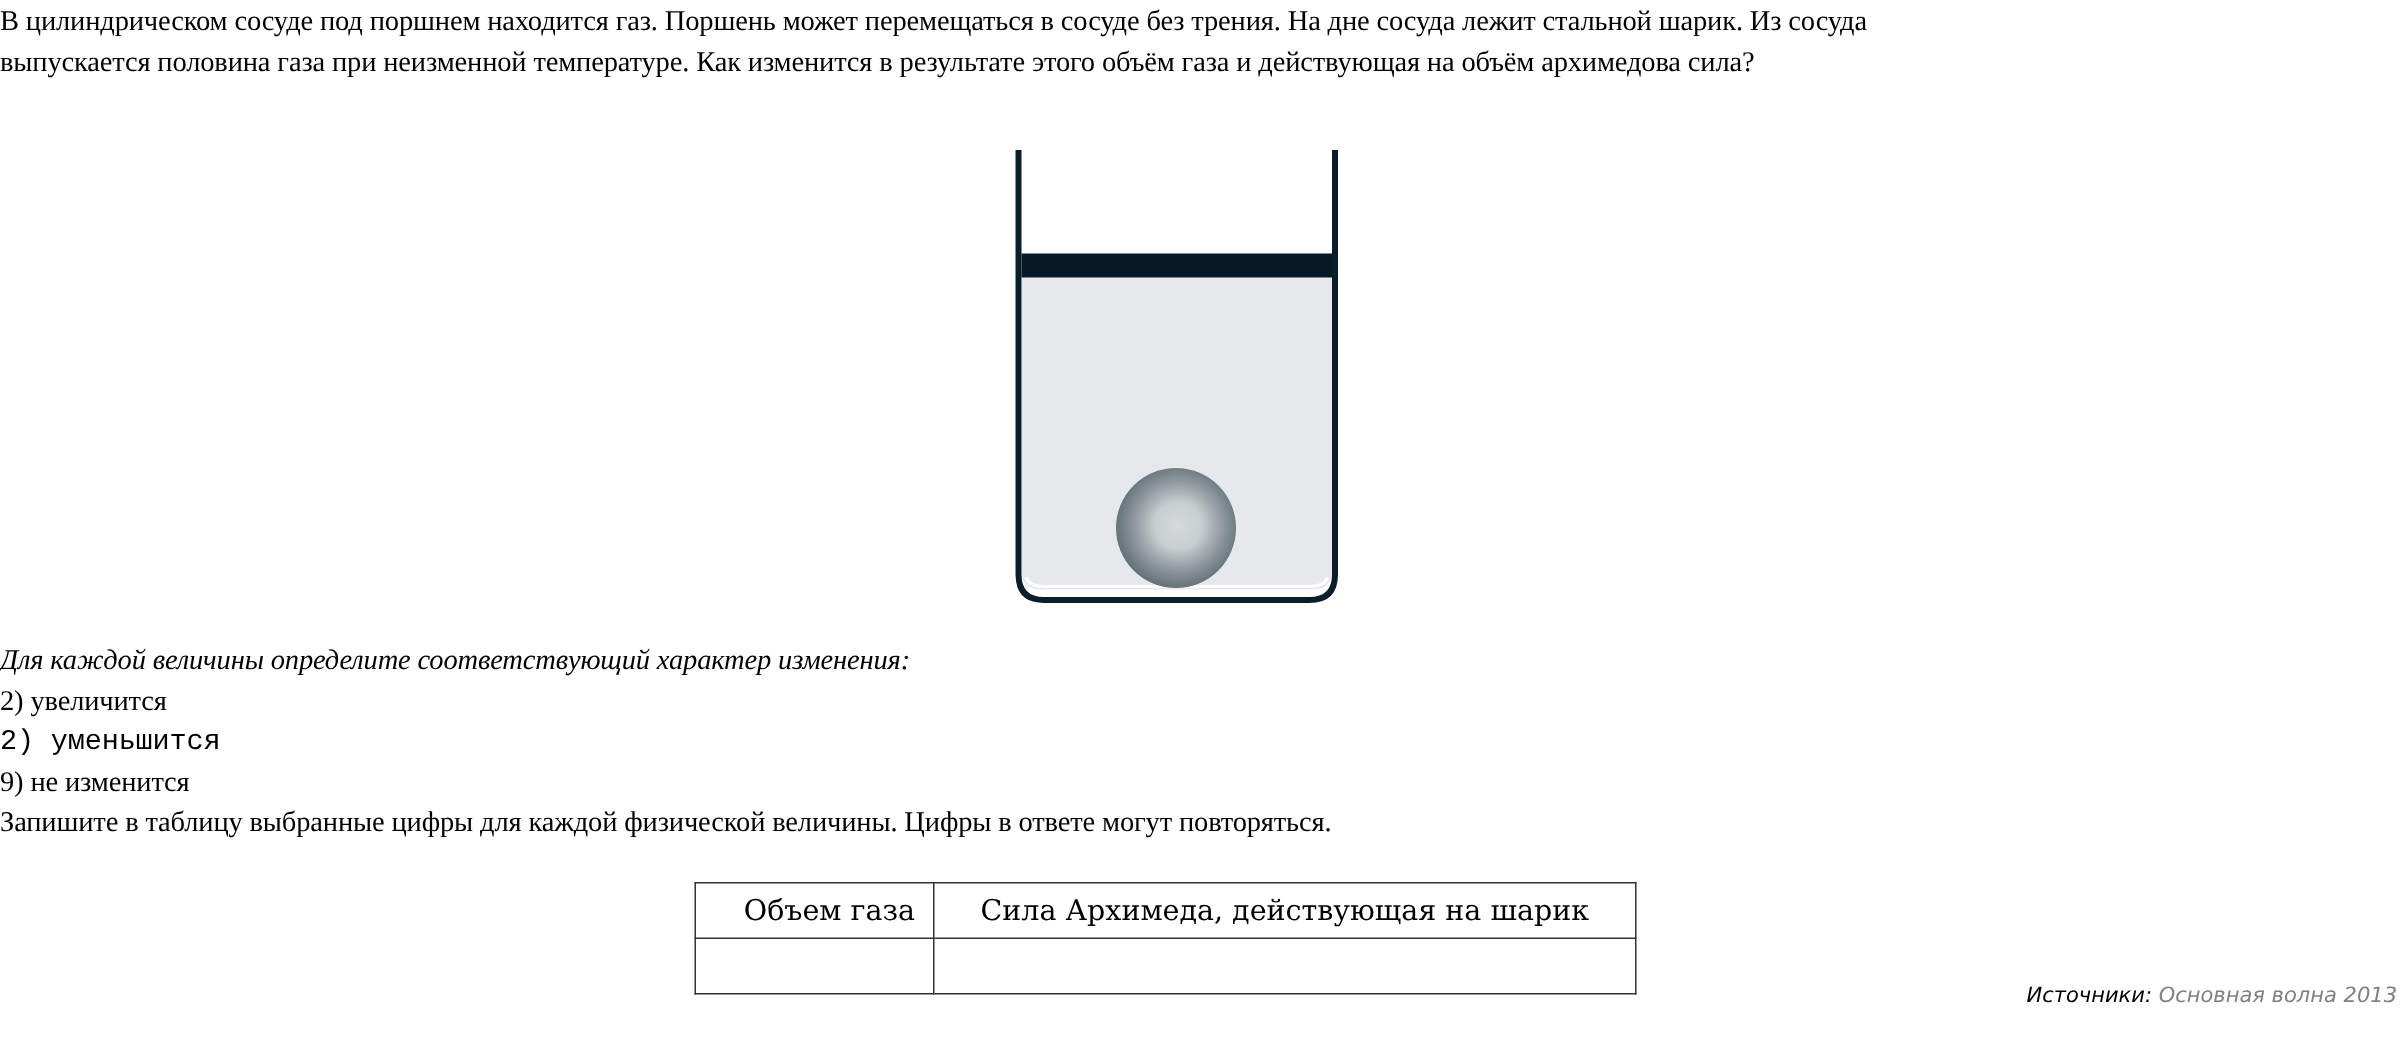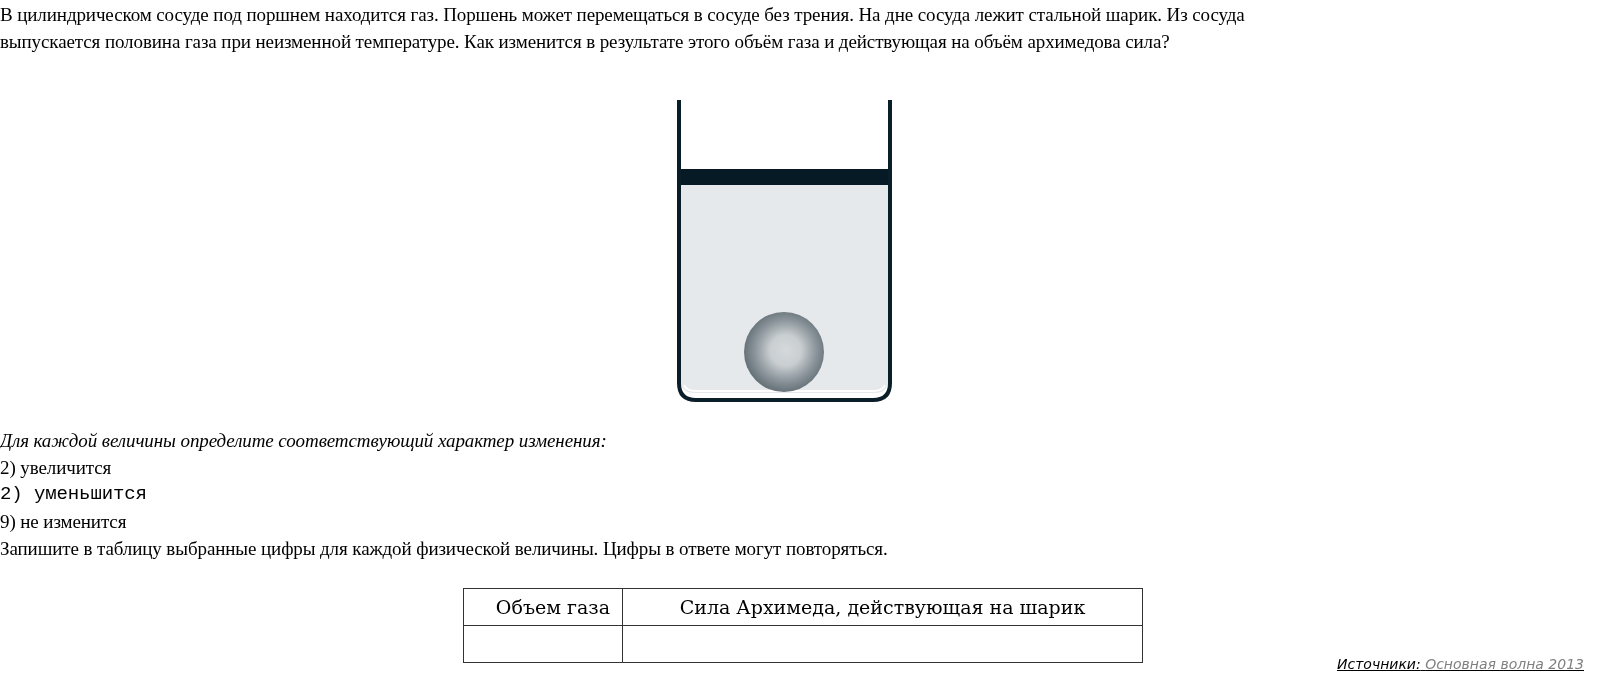--- a/index.html
+++ b/index.html
@@ -20,30 +20,29 @@
     #opt2 { top: 481px; font-family: Liberation Mono, monospace; }
     #opt3 { top: 508px; }
     #write { top: 535px; }
     table.answer {
       position: absolute; left: 463px; top: 560px;
       border-collapse: collapse;
       font-family: "DejaVu Serif", serif; font-size: 19px; margin-top: 28px;
     }
     table.answer td, table.answer th {
       border: 1.5px solid #333; font-weight: normal;
-      padding: 0 32px; height: 36px; text-align: center; white-space: nowrap;
+      padding: 0 6px; height: 36px; text-align: center; white-space: nowrap;
     }
     table.answer th.c1 { width: 132px; padding: 0 12px 0 14px; text-align: right; }
     table.answer th.c2 { width: 455px; }
     table.answer td { height: 36px; }
     .source {
-      position: absolute; right: 17px; top: 656px;
+      position: absolute; right: 3px; top: 656px;
       font-family: "DejaVu Sans", sans-serif; font-style: italic; font-size: 14px;
       white-space: nowrap;
-      text-decoration: underline;
     }
     .source .lbl { color: #000; }
     .source .val { color: #808080; }
   </style>
 </head>
 <body>
 
 <p class="para" id="q1">В цилиндрическом сосуде под поршнем находится газ. Поршень может перемещаться в сосуде без трения. На дне сосуда лежит стальной шарик. Из сосуда</p>
 <p class="para" id="q2">выпускается половина газа при неизменной температуре. Как изменится в результате этого объём газа и действующая на объём архимедова сила?</p>
 

